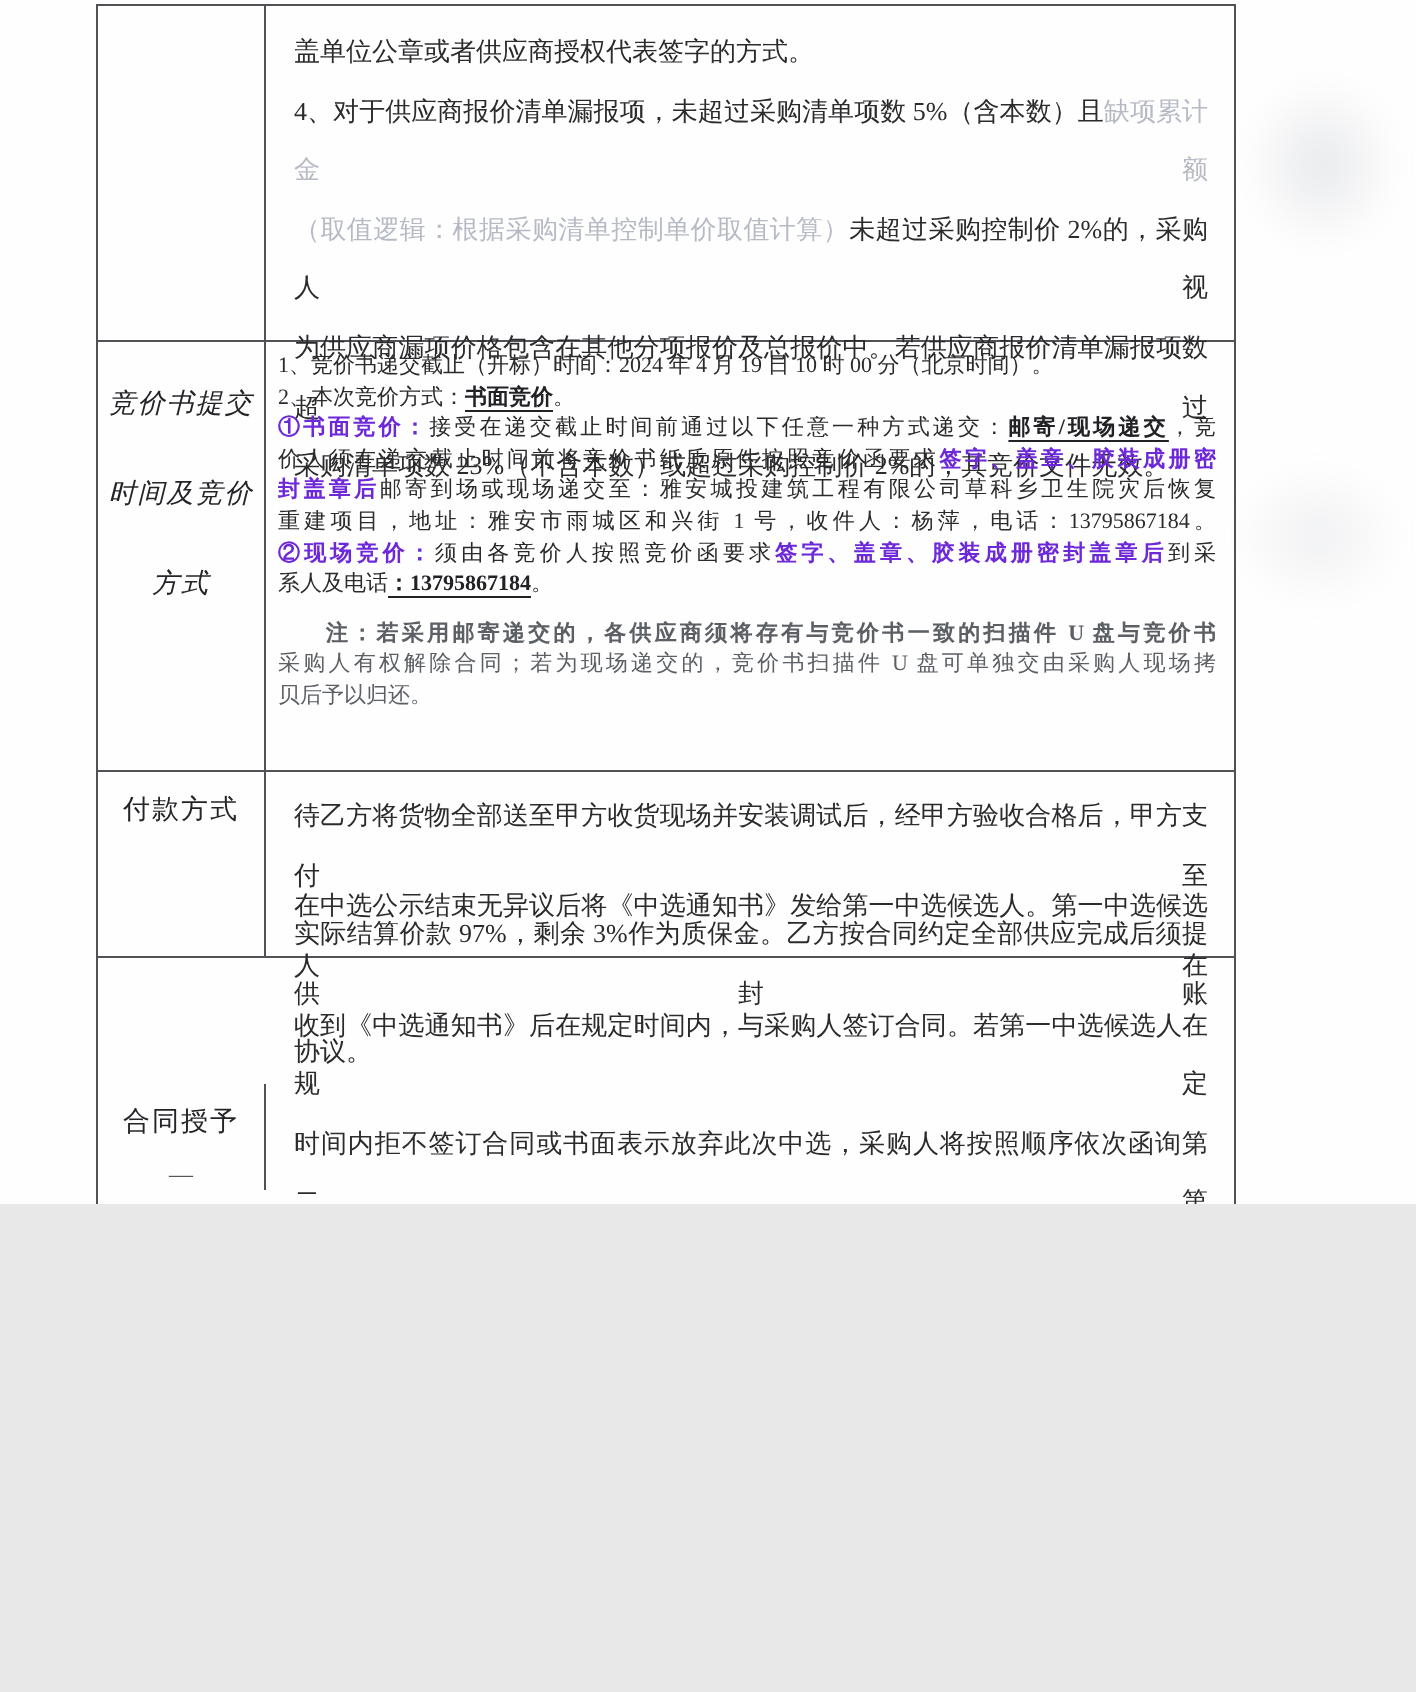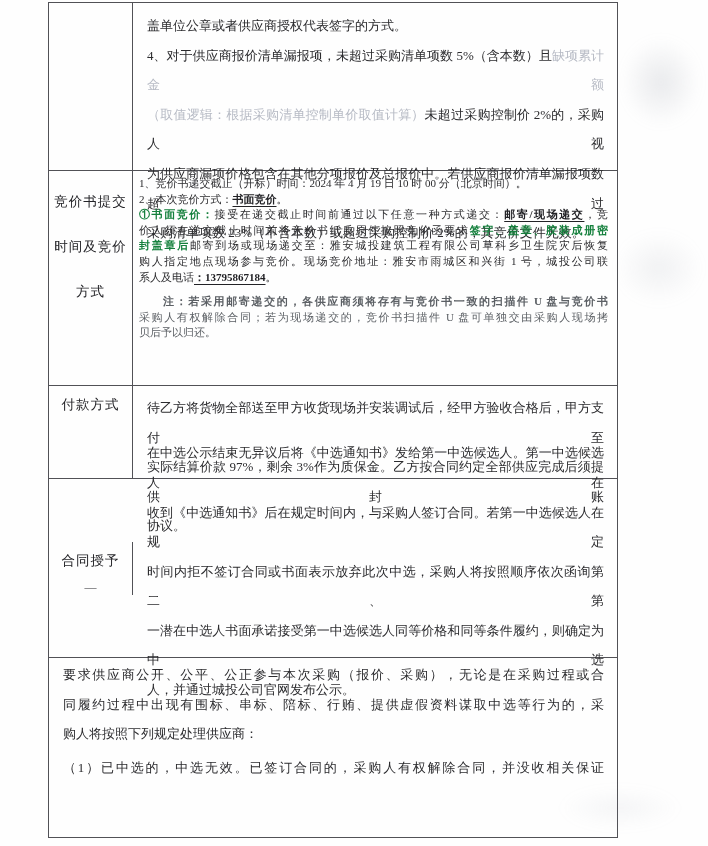--- a/index.html
+++ b/index.html
@@ -5,21 +5,21 @@
   :root{
     --ink:#2b2b2e;
     --border:#515156;
     --ghost:#b6bac4;
     --note:#5c6065;
   }
   html,body{margin:0;padding:0;}
   body{background:#e8e8e8;}
   .page{
     position:relative;
-    width:708px;height:846px;
+    width:708px;height:602px;
     background:#fefefe;
     overflow:hidden;
     font-family:"Liberation Serif","DejaVu Serif",serif;
     color:var(--ink);
   }
   .table{
     position:absolute;
     left:48px;top:2px;
     width:570px;height:836px;
     box-sizing:border-box;
@@ -52,31 +52,31 @@
   .ln.full{
     text-align-last:justify;
   }
   
   .r1 .cell-c{padding:8px 13px 0 14px;font-size:13px;line-height:29.6px;}
   .r2 .cell-c{padding:5px 9px 0 6px;font-size:11px;line-height:15.6px;}
   .r3 .cell-c{padding:7px 13px 0 14px;font-size:13px;line-height:29.6px;}
   .r4 .cell-c{padding:7px 13px 0 14px;font-size:13px;line-height:29.6px;}
   .r5 .cell-c{padding:2px 13px 0 14px;font-size:13px;line-height:29.6px;}
   .r2 .cell-h .hline{line-height:45px;}
-  .r2 .cell-h{padding-top:8px;}
+  .r2 .cell-h{padding-top:8px;font-style:italic;}
   .r3 .cell-h,.r4 .cell-h{padding-top:10px;}
   .cell-h.vcenter{display:flex;flex-direction:column;justify-content:center;}
   .hdash{
     margin-top:10px;
     font-size:12px;
     color:#55555a;
     letter-spacing:0;
   }
   
-  .b{font-weight:700;color:#15803d;}
+  .b{font-weight:700;color:#6d28d9;}
   .bu{font-weight:700;color:#222226;text-decoration:underline;text-underline-offset:2.5px;}
   .ghost{color:var(--ghost);}
   .note{color:var(--note);}
   .ind{padding-left:24px;font-weight:bold;}
   .gap{margin-top:9px;}
   .gap2{margin-top:4px;}
   
   .smudge{
     position:absolute;
     pointer-events:none;
@@ -110,21 +110,22 @@
           <div class="hline">竞价书提交</div>
           <div class="hline">时间及竞价</div>
           <div class="hline">方式</div>
         </div>
         <div class="cell-c">
           <div class="ln"><span>1、竞价书递交截止（开标）时间：2024 年 4 月 19 日 10 时 00 分（北京时间）。</span></div>
           <div class="ln"><span>2、本次竞价方式：</span><span class="bu">书面竞价</span><span>。</span></div>
           <div class="ln full"><span class="b">①书面竞价：</span><span>接受在递交截止时间前通过以下任意一种方式递交：</span><span class="bu">邮寄/现场递交</span><span>，竞</span></div>
           <div class="ln full"><span>价人须在递交截止时间前将竞价书纸质原件按照竞价函要求</span><span class="b">签字、盖章、胶装成册密</span></div>
           <div class="ln full"><span class="b">封盖章后</span><span>邮寄到场或现场递交至：雅安城投建筑工程有限公司草科乡卫生院灾后恢复</span></div>
-          <div class="ln full"><span>购人指定地点现场参与竞价。现场竞价地址：雅安市雨城区和兴街 1 号，城投公司联</span></div>
+          <div class="ln full"><span>重建项目，地址：雅安市雨城区和兴街 1 号，收件人：杨萍，电话：13795867184。</span></div>
+          <div class="ln full"><span class="b">②现场竞价：</span><span>须由各竞价人按照竞价函要求</span><span class="b">签字、盖章、胶装成册密封盖章后</span><span>到采</span></div>
           <div class="ln"><span>系人及电话</span><span class="bu">：13795867184</span><span>。</span></div>
           <div class="ln full note gap ind"><span>注：若采用邮寄递交的，各供应商须将存有与竞价书一致的扫描件 U 盘与竞价书</span></div>
           <div class="ln full note"><span>采购人有权解除合同；若为现场递交的，竞价书扫描件 U 盘可单独交由采购人现场拷</span></div>
           <div class="ln note"><span>贝后予以归还。</span></div>
         </div>
       </div>
       <div class="row r3" style="height: 93px;">
         <div class="cell-h">
           <div class="hline">付款方式</div>
         </div>

